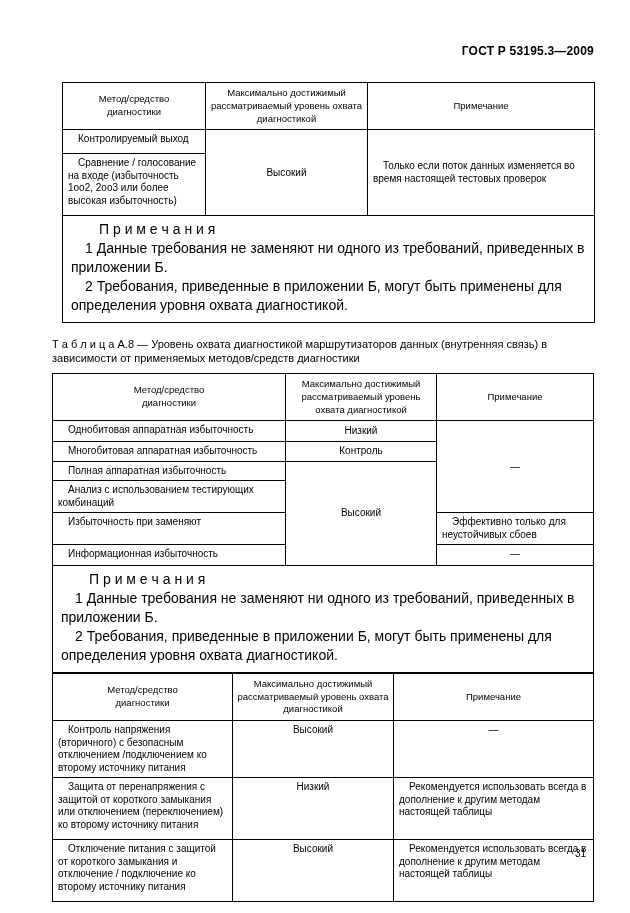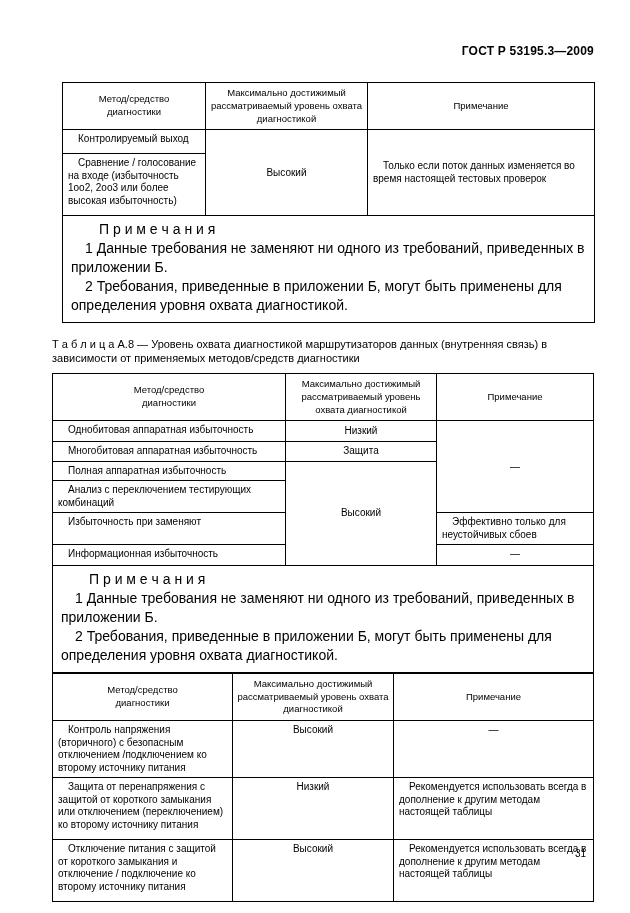--- a/index.html
+++ b/index.html
@@ -132,28 +132,28 @@
       </tr>
     </thead>
     <tbody>
       <tr style="height:21px">
         <td class="method">Однобитовая аппаратная избыточность</td>
         <td class="center vmid">Низкий</td>
         <td class="center vmid" rowspan="4">—</td>
       </tr>
       <tr style="height:19px">
         <td class="method">Многобитовая аппаратная избыточность</td>
-        <td class="center vmid">Защита</td>
+        <td class="center vmid">Контроль</td>
       </tr>
       <tr style="height:18px">
         <td class="method">Полная аппаратная избыточность</td>
         <td class="center vmid" rowspan="4">Высокий</td>
       </tr>
       <tr style="height:30px">
-        <td class="method">Анализ с переключением тестирующих комбинаций</td>
+        <td class="method">Анализ с использованием тестирующих комбинаций</td>
       </tr>
       <tr style="height:24px">
         <td class="method">Избыточность при заменяют</td>
         <td class="note-para">Эффективно только для неустойчивых сбоев</td>
       </tr>
       <tr style="height:21px">
         <td class="method">Информационная избыточность</td>
         <td class="center">—</td>
       </tr>
       <tr>

